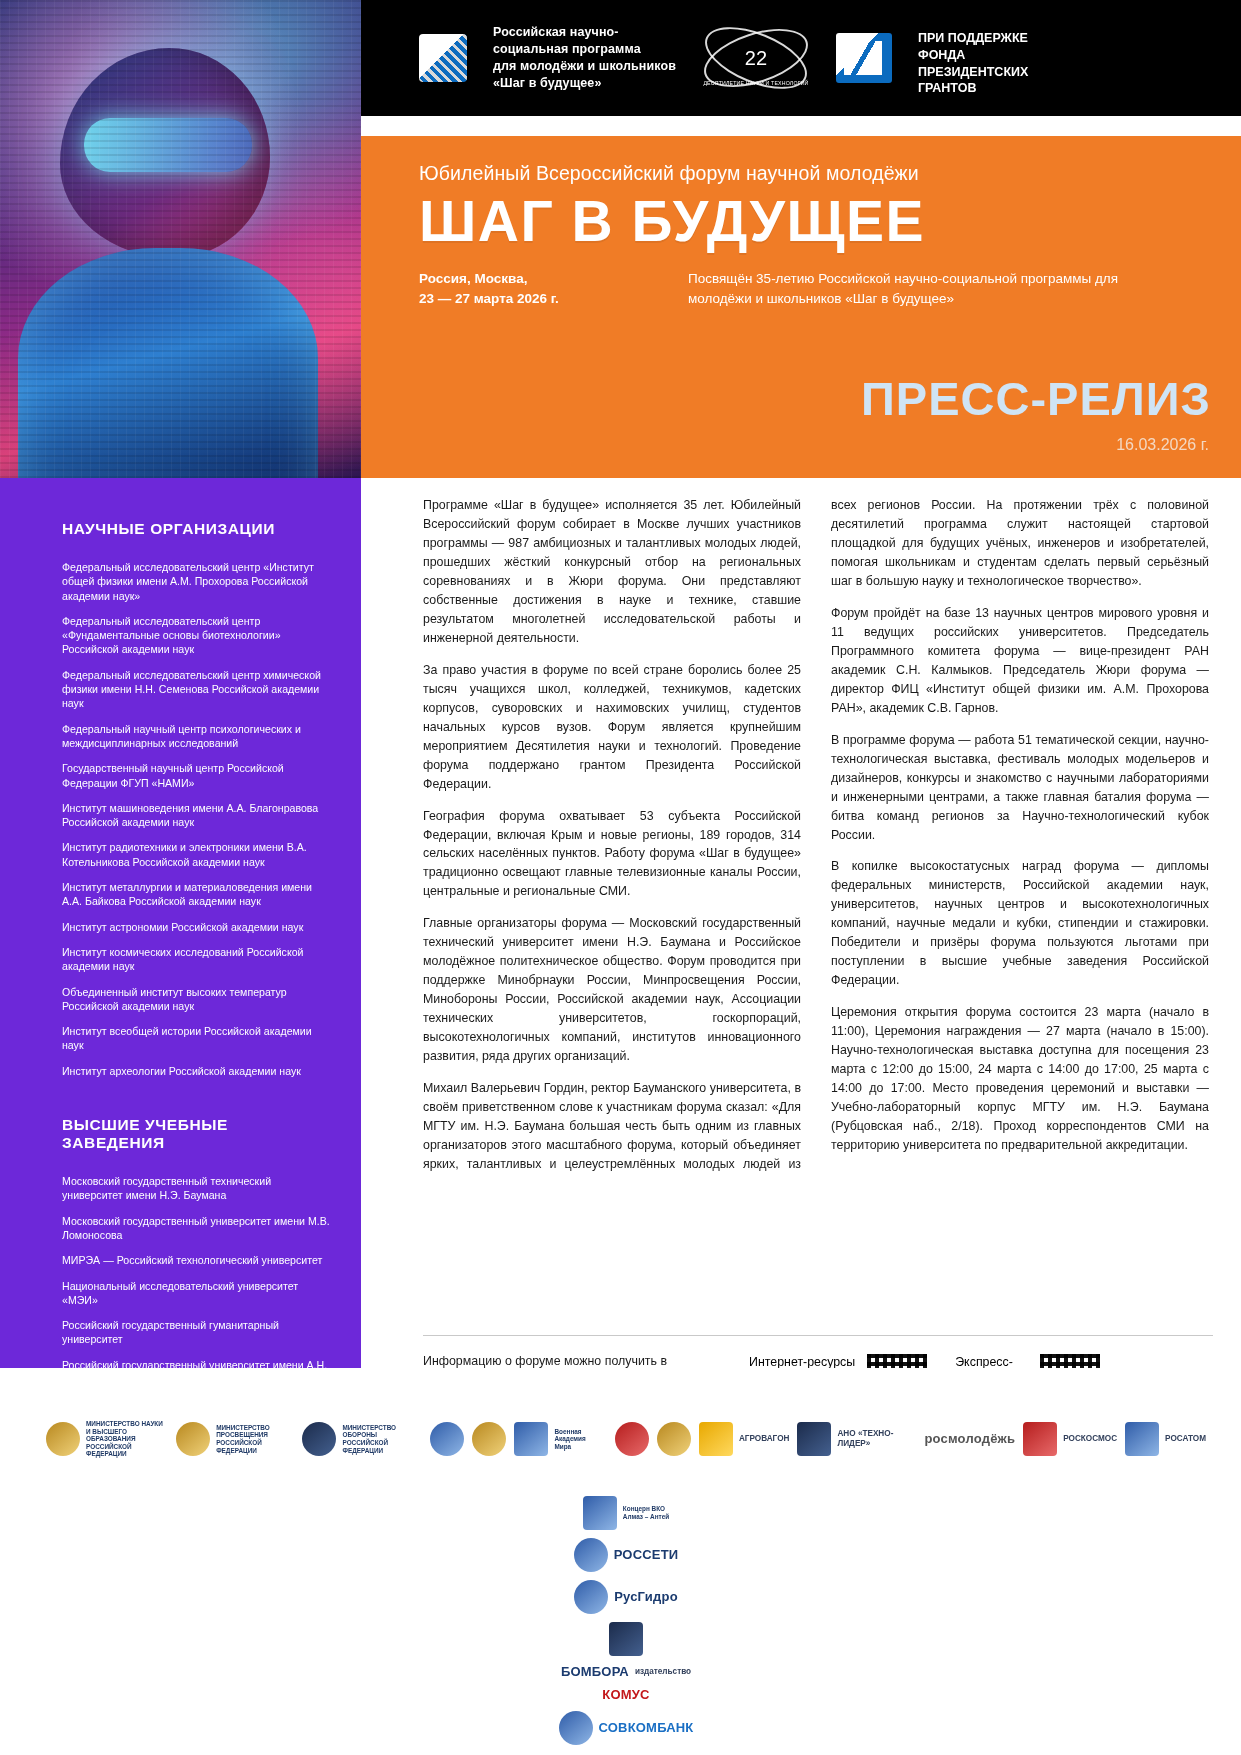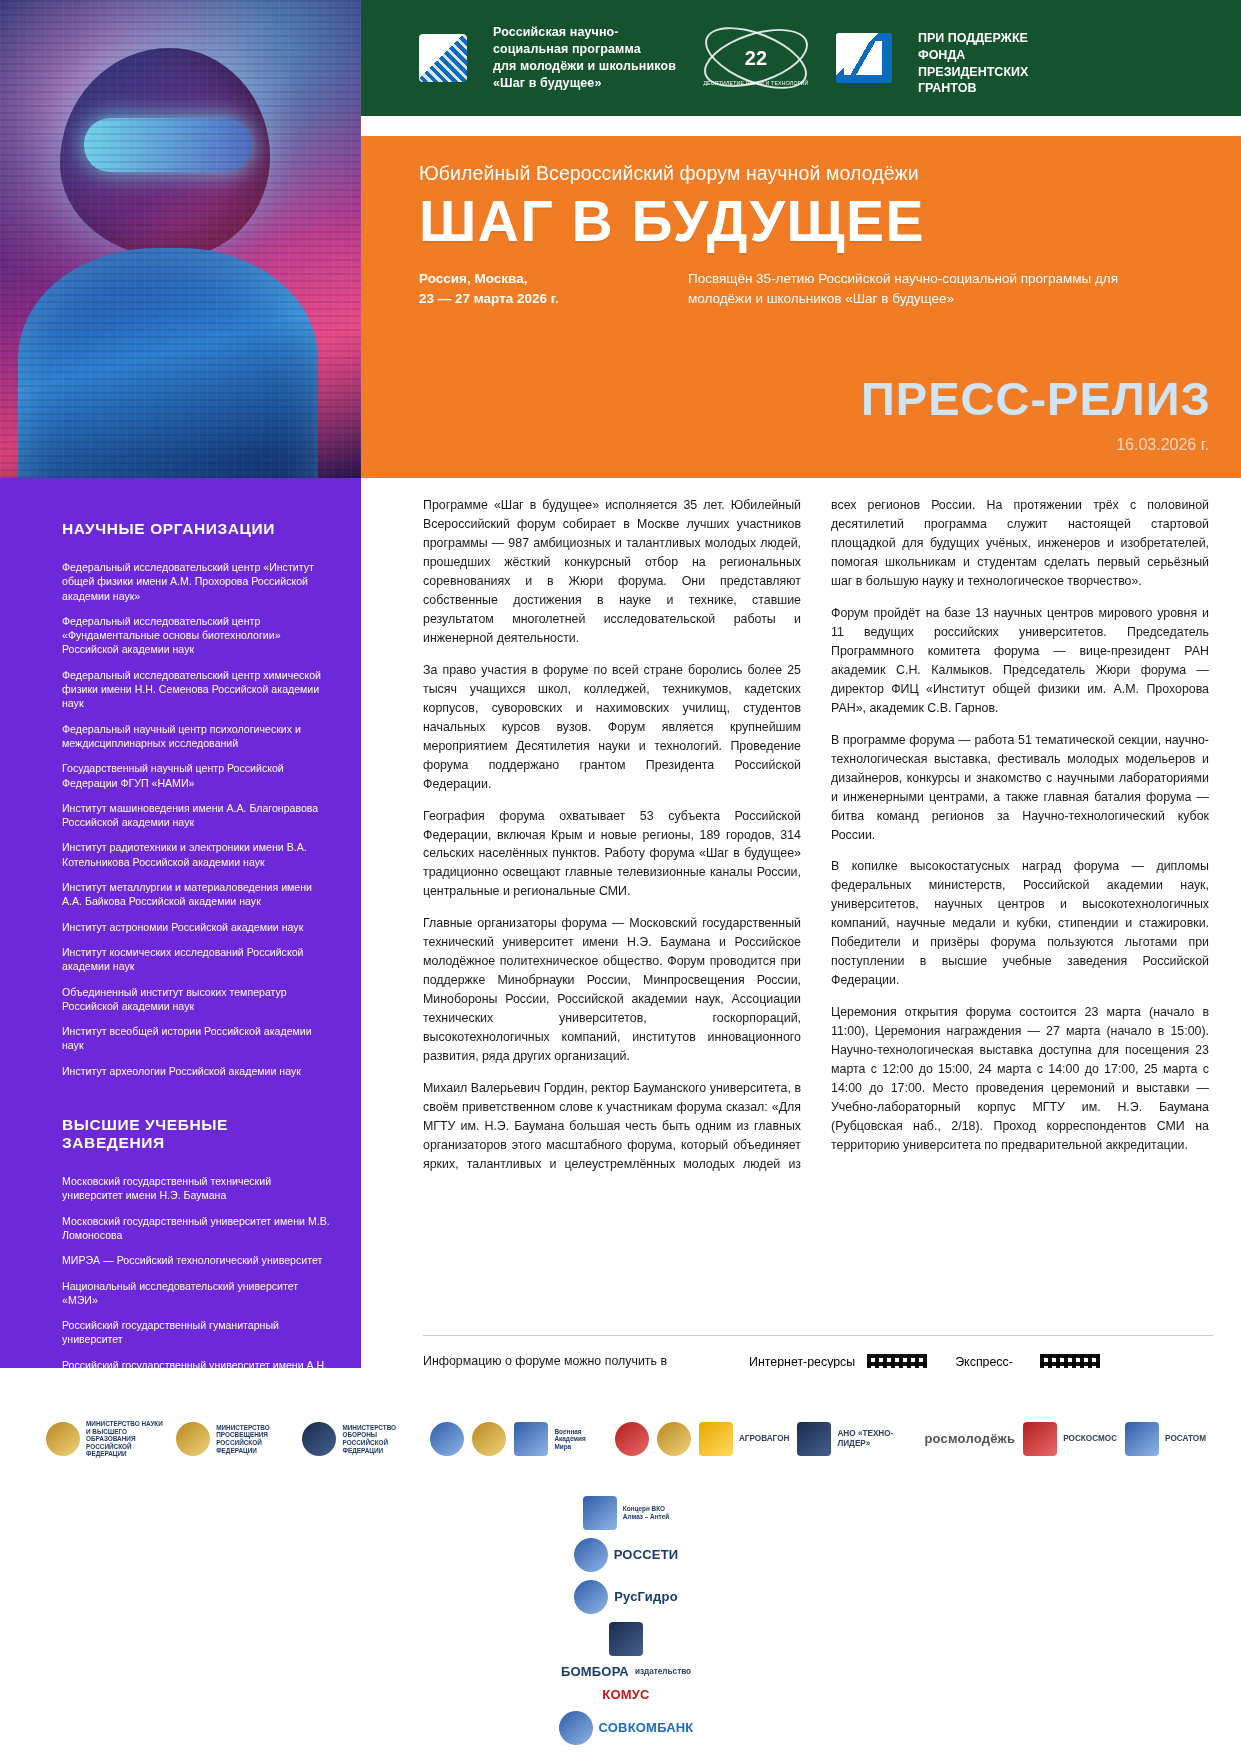--- a/index.html
+++ b/index.html
@@ -43,41 +43,41 @@
   .fig-body{
     position:absolute; left:18px; top:248px; width:300px; height:240px;
     border-radius:46% 46% 0 0;
     background: linear-gradient(165deg,#1d3f9a,#2e7fd0 45%,#0d2560);
     box-shadow: inset 0 18px 48px rgba(120,220,255,.35);
   }
 
   
   .topbar{
     position:absolute; left:361px; top:0; width:880px; height:116px;
-    background:#14532d; color:#fff;
+    background:#000000; color:#fff;
     display:flex; align-items:center; padding:0 22px 0 58px; gap:26px;
   }
   .logo-cube{
     width:48px; height:48px; flex:none; position:relative;
     background:
       linear-gradient(135deg,#fff 0 46%, rgba(255,255,255,0) 46%),
       repeating-linear-gradient(45deg, rgba(255,255,255,.85) 0 3px, rgba(11,107,191,1) 3px 7px);
     border-radius:4px;
   }
   .topbar-title{ font-size:12.5px; line-height:1.35; font-weight:700; letter-spacing:.1px; }
   .anniv{
     width:108px; height:62px; flex:none; position:relative; color:#fff;
     display:flex; align-items:center; justify-content:center;
   }
   .anniv .ell{
     position:absolute; inset:6px 0; border:2px solid rgba(255,255,255,.85);
     border-radius:50%; transform:rotate(-18deg);
   }
   .anniv .ell2{ transform:rotate(22deg); }
-  .anniv .num{ font-size:20px; font-weight:700; position:relative; z-index:2; }
+  .anniv .num{ font-size:20px; font-weight:400; position:relative; z-index:2; }
   .anniv .cap{
     position:absolute; bottom:2px; left:0; right:0; text-align:center;
     font-size:5.2px; letter-spacing:.2px; line-height:1.15;
   }
   .fund-logo{
     width:56px; height:50px; flex:none;
     background:
       linear-gradient(135deg,#fff 0 40%, rgba(255,255,255,0) 40%),
       linear-gradient(#0b6bbf,#0b6bbf);
     position:relative; border-radius:3px;

